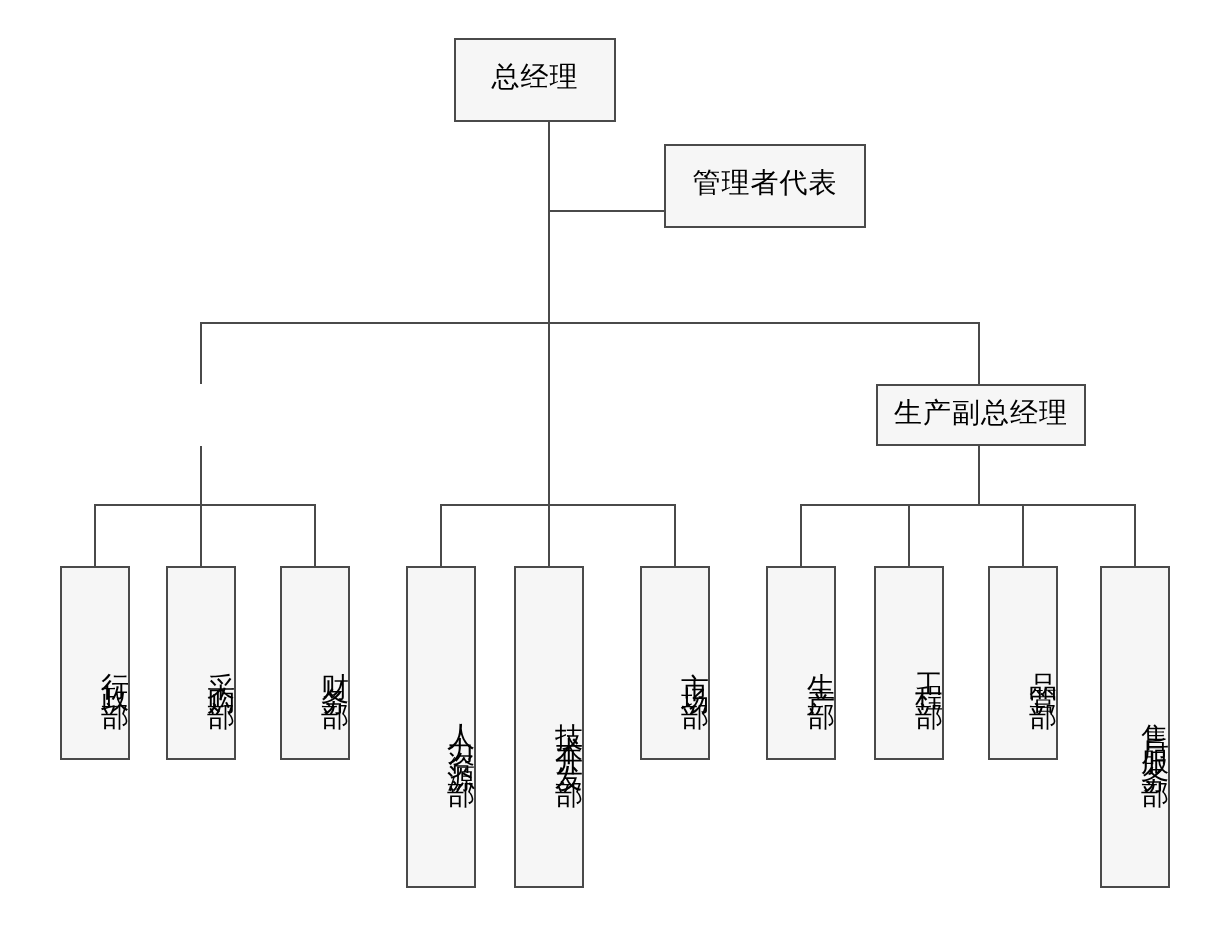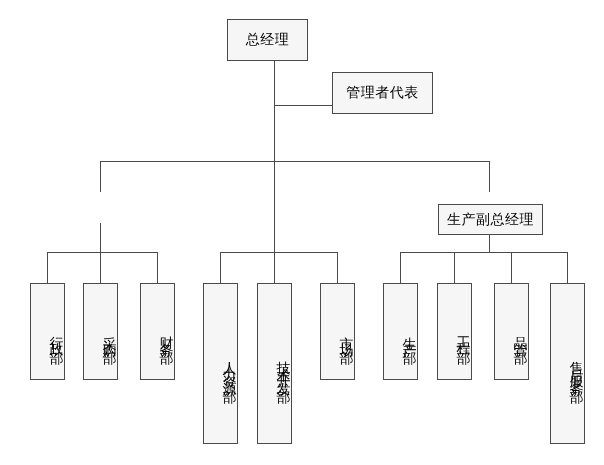--- a/index.html
+++ b/index.html
@@ -79,21 +79,21 @@
   <div class="line v" style="left:400px; top:252px; height:31px;"></div>
   <div class="line v" style="left:454px; top:252px; height:31px;"></div>
   <div class="line v" style="left:511px; top:252px; height:31px;"></div>
   <div class="line v" style="left:567px; top:252px; height:31px;"></div>
 
   <div class="node horiz" style="left:227px; top:19px; width:81px; height:42px;">总经理</div>
 
   <div class="node horiz" style="left:332px; top:72px; width:101px; height:42px;">管理者代表</div>
 
 
-  <div class="node horiz" style="left:438px; top:204px; width:105px; height:31px;">生产副总经理</div>
+  <div class="node horiz" style="left:438px; top:192px; width:105px; height:31px;">生产副总经理</div>
 
   <div class="node vert" style="left:30px; top:283px; width:35px; height:97px;">行政部</div>
 
   <div class="node vert" style="left:83px; top:283px; width:35px; height:97px;">采购部</div>
 
   <div class="node vert" style="left:140px; top:283px; width:35px; height:97px;">财务部</div>
 
   <div class="node vert" style="left:203px; top:283px; width:35px; height:161px;">人力资源部</div>
 
   <div class="node vert" style="left:257px; top:283px; width:35px; height:161px;">技术开发部</div>

